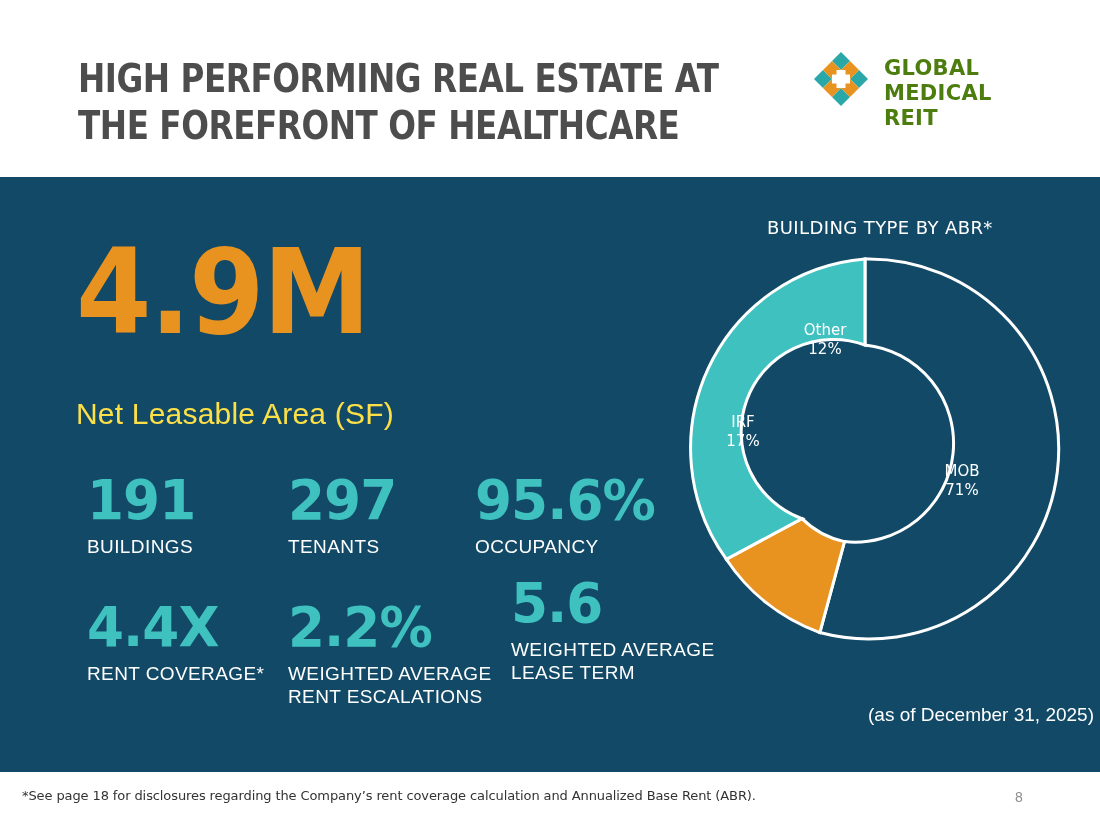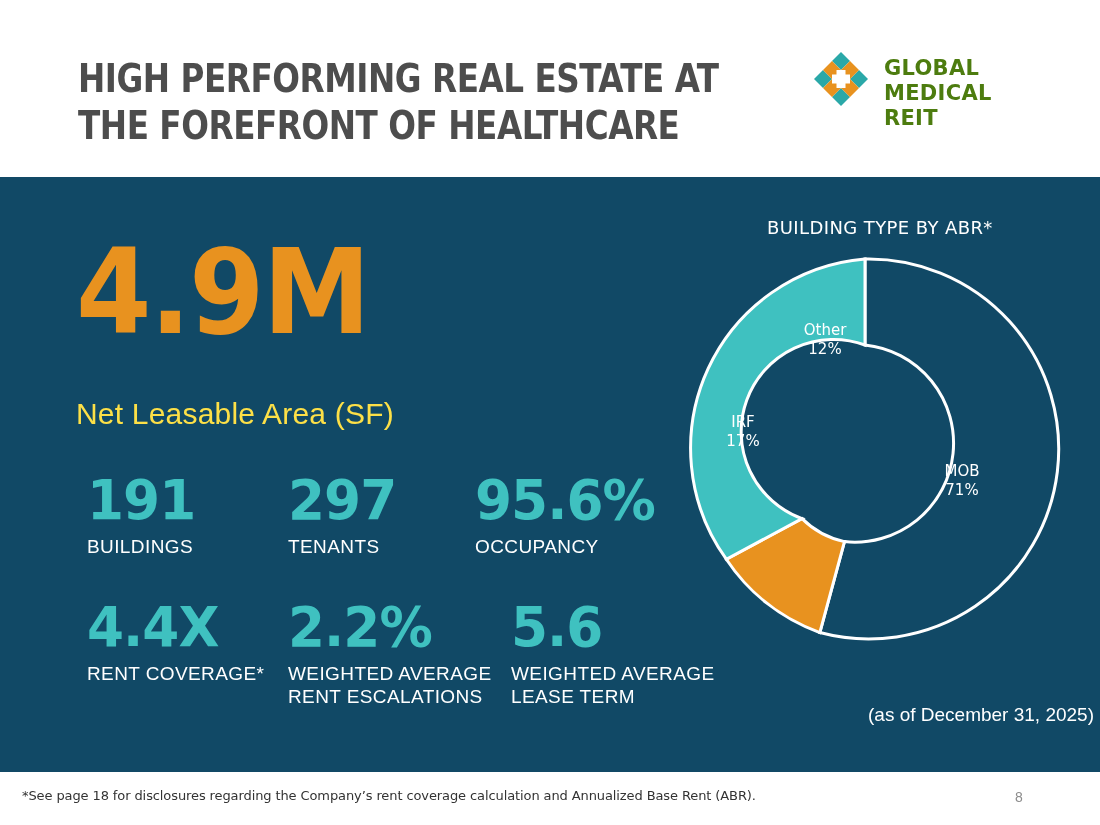--- a/index.html
+++ b/index.html
@@ -236,21 +236,21 @@
 
     <div class="stat" style="left:76px; top:421px;">
       <div class="val">4.4X</div>
       <div class="lbl">RENT COVERAGE*</div>
     </div>
     <div class="stat" style="left:277px; top:421px;">
       <div class="val">2.2%</div>
       <div class="lbl">WEIGHTED AVERAGE
 RENT ESCALATIONS</div>
     </div>
-    <div class="stat" style="left:500px; top:421px;">
+    <div class="stat" style="left:500px; top:397px;">
       <div class="val">5.6</div>
       <div class="lbl">WEIGHTED AVERAGE
 LEASE TERM</div>
     </div>
 
     <div class="chart-title">BUILDING TYPE BY ABR*</div>
 
     <div class="donut-wrap">
       <svg width="420" height="400" viewBox="0 0 420 400" xmlns="http://www.w3.org/2000/svg">
 

